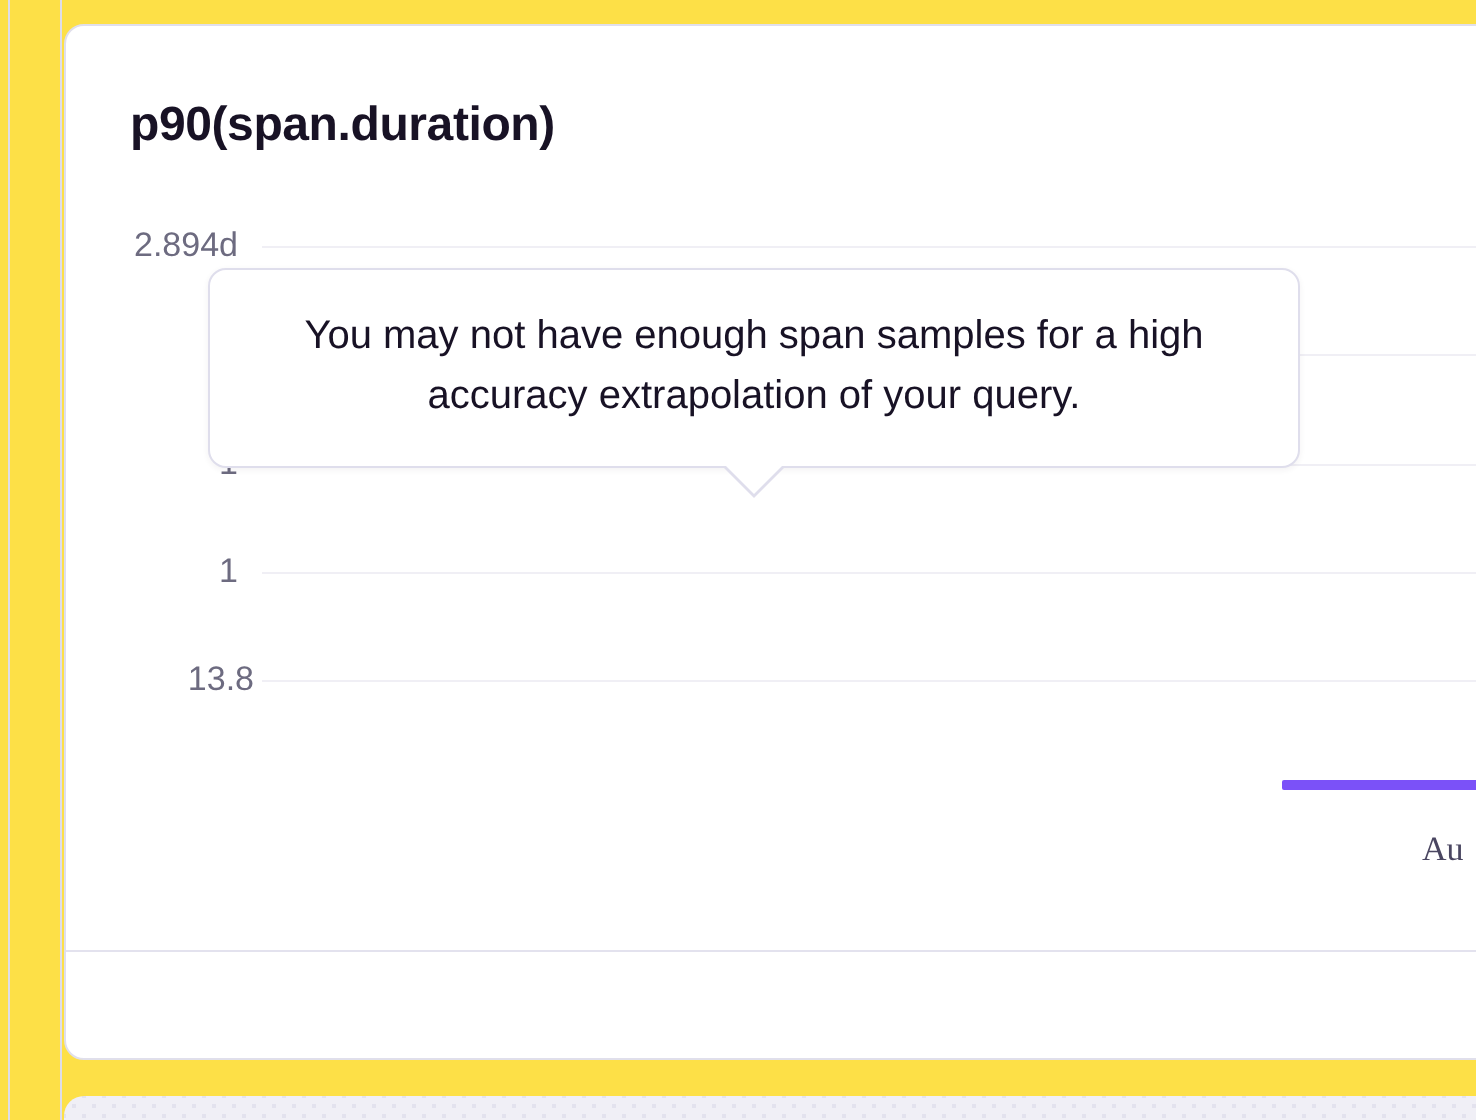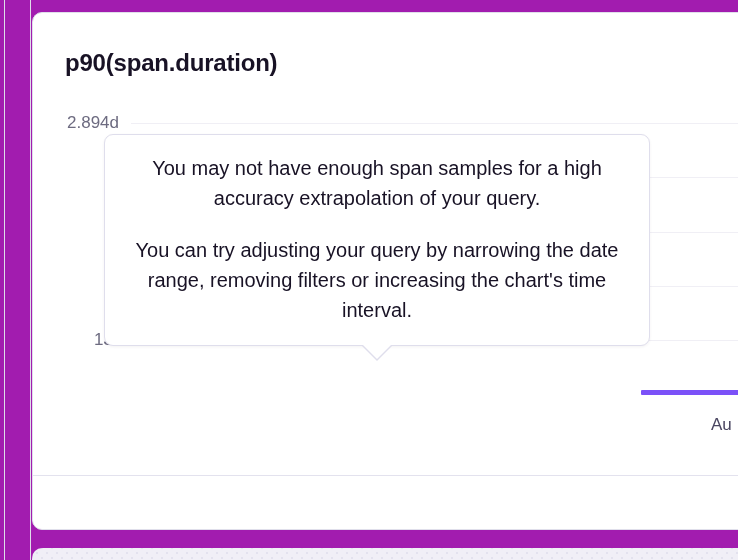--- a/index.html
+++ b/index.html
@@ -12,21 +12,21 @@
     overflow: hidden;
     background: #F5F5FA;
     font-family: "Liberation Sans", sans-serif;
     -webkit-font-smoothing: antialiased;
   }
 
   #root {
     position: relative;
     width: 738px;
     height: 560px;
-    background: #a21caf;
+    background: #fde047;
   }
 
   
   .gutter-line-outer {
     position: absolute;
     left: 4px;
     top: 0;
     width: 1px;
     height: 560px;
     background: #DEDDE9;
@@ -89,20 +89,21 @@
     color: #6D6B80;
     white-space: nowrap;
     transform: translateY(-50%);
   }
 
   .xtick {
     position: absolute;
     font-size: 17px;
     color: #4A4661;
     white-space: nowrap;
+    font-family: Liberation Serif, serif;
   }
 
   .series-line {
     position: absolute;
     height: 5px;
     border-radius: 1px;
   }
 
   
   .card-divider {
@@ -224,20 +225,19 @@
 
     </div>
 
     <div class="card-divider"></div>
 
 
   </div>
 
   <div class="tooltip">
     <p>You may not have enough span samples for a high accuracy extrapolation of your query.</p>
-    <p>You can try adjusting your query by narrowing the date range, removing filters or increasing the chart's time interval.</p>
     <div class="tooltip-caret-outer"></div>
     <div class="tooltip-caret-inner"></div>
   </div>
 
   <div class="skeleton-panel"></div>
 
 </div>
 
 </body></html>

